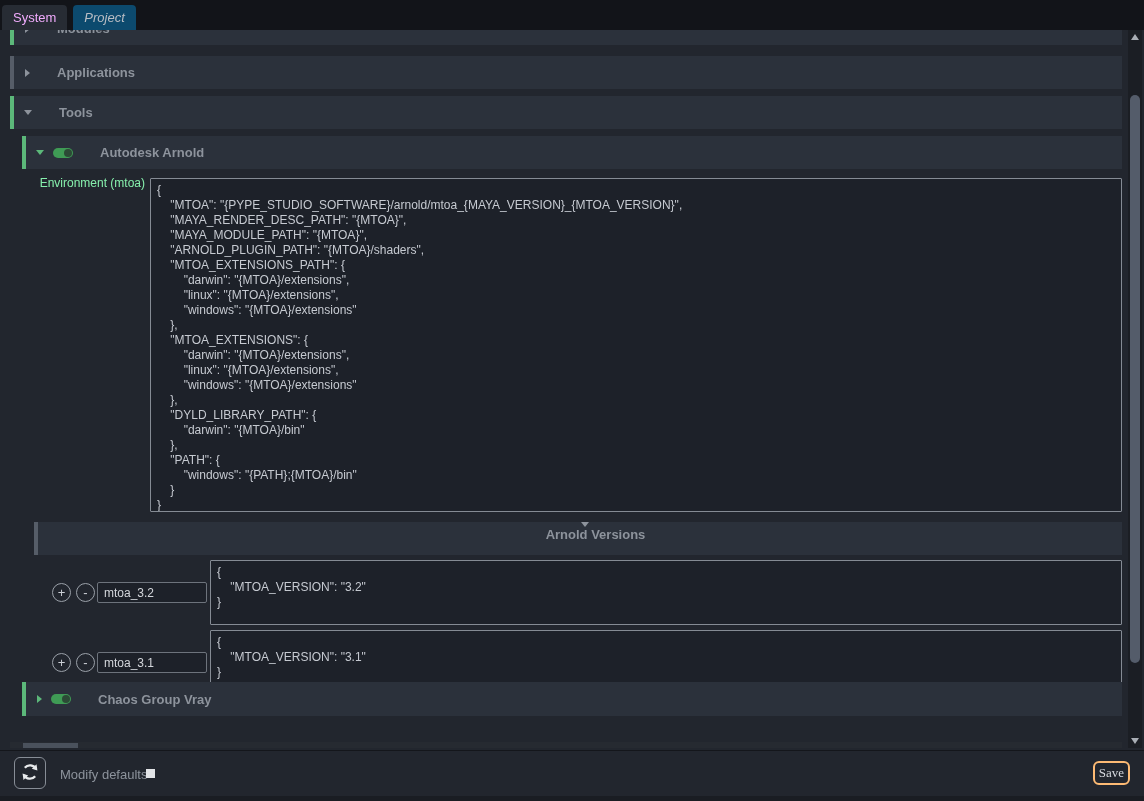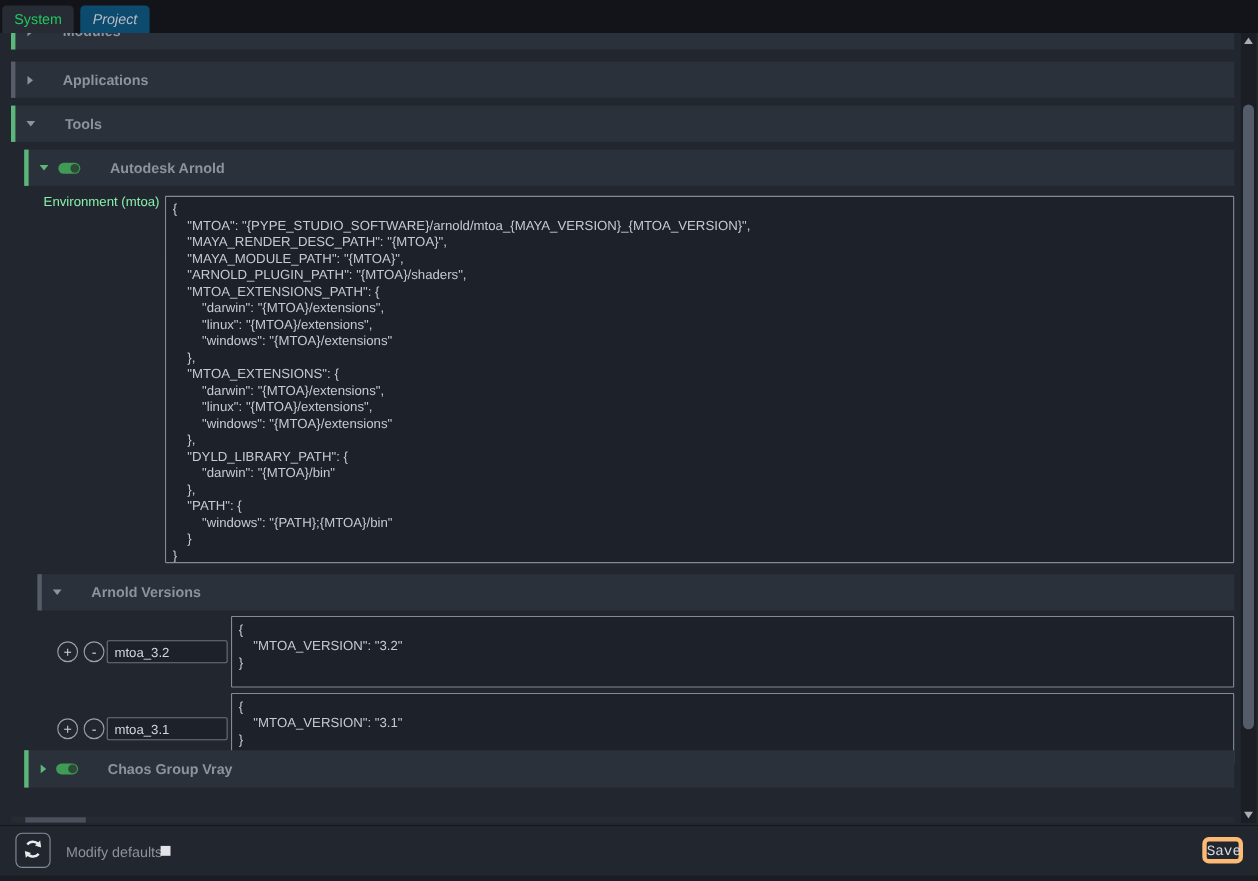--- a/index.html
+++ b/index.html
@@ -2,21 +2,21 @@
 <html style="--accent_green: #5cb87a; --header_bg: #2b313b; --page_bg: #22262e; --field_bg: #1d2129; --field_border: #858b94; --text_muted: #8d939c; --text_light: #d6d9de;"><head>
 <meta charset="utf-8">
 <style>
   * { margin:0; padding:0; box-sizing:border-box; }
   html,body { width:1144px; height:801px; background:#15171c; font-family:"Liberation Sans", sans-serif; }
   #app { position:relative; width:1144px; height:801px; background:var(--page_bg,#22262e); overflow:hidden; }
 
   
   .tabbar { position:absolute; top:0; left:0; width:100%; height:30px; background:#121419; display:flex; align-items:flex-end; }
   .tab { height:25px; line-height:25px; padding:0 11px; font-size:13px; border-radius:4px 4px 0 0; cursor:pointer; }
-  .tab.active { background:#272c34; color:#22c55e; margin-left:2px; }
+  .tab.active { background:#272c34; color:#f0abfc; margin-left:2px; }
   .tab.inactive { background:#0c4a6e; color:#b9bdc4; margin-left:6px;font-style:italic; }
 
   
   .scroll-view { position:absolute; top:30px; left:0; width:1128px; height:718px; overflow:hidden; }
 
   .sec-header { position:absolute; height:33px; background:var(--header_bg,#2b313b); display:flex; align-items:center; padding-left:4px; }
   .sec-header .label { font-size:13px; font-weight:bold; color:var(--text_muted,#8d939c); margin-left:27px; }
   .accent-green { border-left:4px solid var(--accent_green,#5cb87a); }
   .accent-gray { border-left:4px solid #565d68; }
 
@@ -51,21 +51,21 @@
   .vs-down { bottom:4px; border-left:4px solid transparent; border-right:4px solid transparent; border-top:6px solid #a9aeb5; }
   .hscroll { position:absolute; left:10px; top:712px; width:1112px; height:7px; background:#262a31; }
   .hscroll .thumb { position:absolute; left:13px; top:1px; width:55px; height:5px; background:#4a515c; }
 
   
   .footer { position:absolute; left:0; top:750px; width:100%; height:51px; background:var(--page_bg,#22262e); border-top:1px solid #14161b; }
   .footer-edge { position:absolute; bottom:0; left:0; width:100%; height:5px; background:#1a1d23; }
   .refresh-btn { position:absolute; left:14px; top:6px; width:32px; height:32px; border:1px solid #878d96; border-radius:6px; background:transparent; cursor:pointer; display:flex; align-items:center; justify-content:center; }
   .modify-label { position:absolute; left:60px; top:16px; font-size:13px; color:var(--text_muted,#8d939c); }
   .modify-square { position:absolute; left:146px; top:18px; width:9px; height:9px; background:#e2e4e7; cursor:pointer; }
-  .save-btn { position:absolute; left:1093px; top:10px; width:37px; height:24px; border:4px solid #fdba74; border-radius:6px; background:transparent; color:#d6d9de; font-size:13px; cursor:pointer; font-family:Liberation Mono, monospace; }
+  .save-btn { position:absolute; left:1093px; top:10px; width:37px; height:24px; border:2px solid #fdba74; border-radius:6px; background:transparent; color:#d6d9de; font-size:13px; cursor:pointer; font-family:Liberation Serif, serif; }
 </style>
 </head>
 <body>
 
 <div id="app">
 
   <div class="tabbar">
     <div class="tab active">System</div>
     <div class="tab inactive">Project</div>
   </div>
@@ -112,21 +112,21 @@
         "windows": "{MTOA}/extensions"
     },
     "DYLD_LIBRARY_PATH": {
         "darwin": "{MTOA}/bin"
     },
     "PATH": {
         "windows": "{PATH};{MTOA}/bin"
     }
 }</textarea>
 
-    <div class="sec-header accent-gray" style="left:34px; top:492px; width:1088px;">
+    <div class="sec-header accent-gray" style="left:34px; top:492px; width:1088px;flex-direction:column;">
       <span class="tri-down arrow-gray"></span>
       <span class="label">Arnold Versions</span>
     </div>
 
     <button class="circle-btn" style="left:52px; top:553px;">+</button>
     <button class="circle-btn" style="left:76px; top:553px;">-</button>
     <input class="key-input" style="left: 97px; top: 552px;" type="text" value="mtoa_3.2">
     <textarea id="ver-textarea-0" class="code" spellcheck="false" style="">{
     "MTOA_VERSION": "3.2"
 }</textarea>

